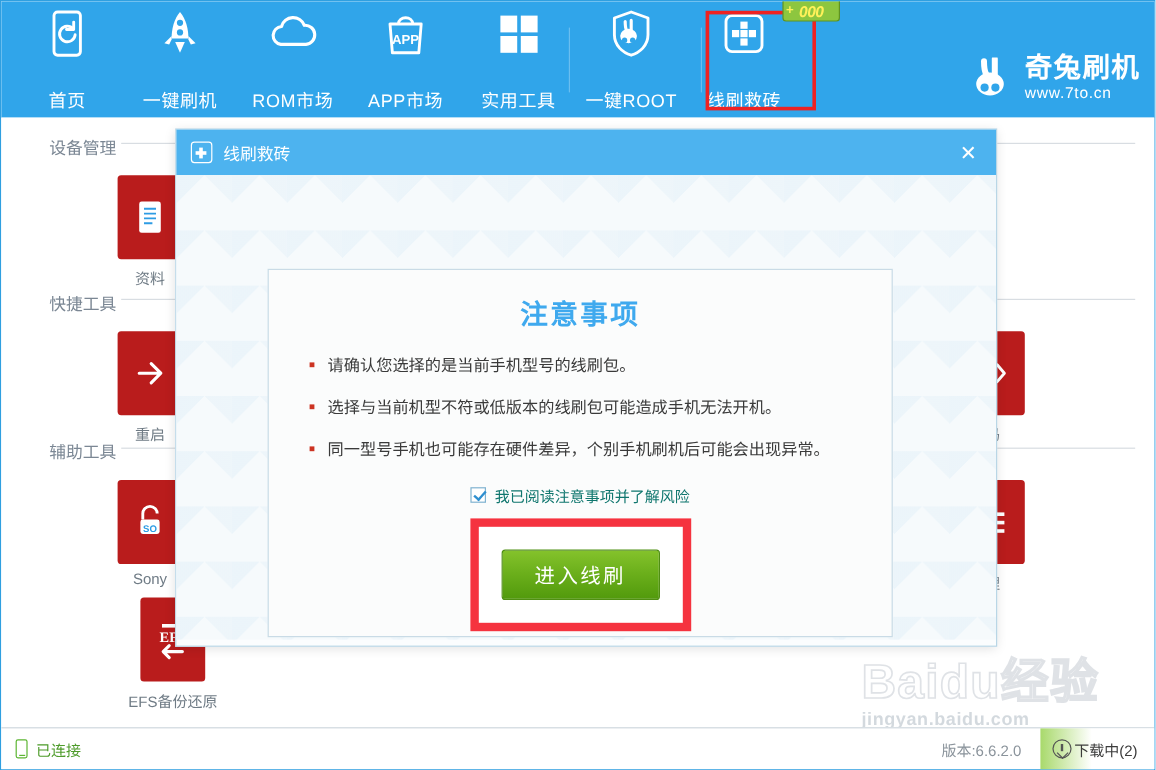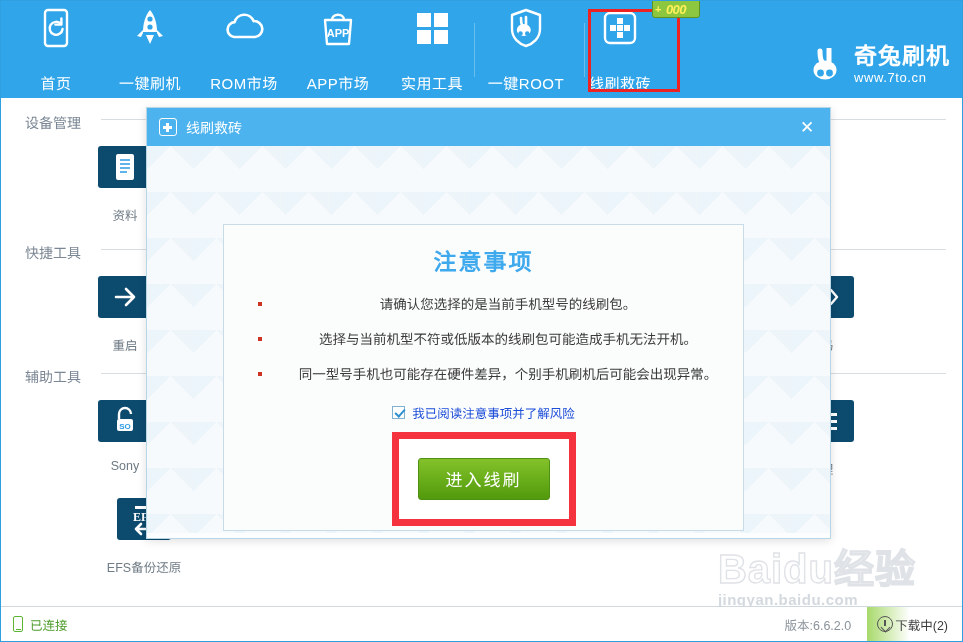--- a/index.html
+++ b/index.html
@@ -120,46 +120,46 @@
     letter-spacing: 0.6px;
   }
 
   
   .content {
     position: absolute; left: 0; top: 97px;
     width: 961px; height: 508px;
     background: #ffffff;
   }
   .side {
-    position: absolute; left: 0; top: 0;
+    position: absolute; left: 16px; top: 0;
     width: 120px; height: 508px;
   }
   .side-label {
     position: absolute;
     left: 24px;
     font-size: 14px;
     color: #7b8794;
     white-space: nowrap;
   }
   .side-rule {
     position: absolute;
     height: 1px; background: #d8dde2;
     left: 100px; right: 0;
   }
 
   .tilegrid { position: absolute; left: 100px; top: 0; right: 0; bottom: 0; }
   .tile {
     position: absolute;
     width: 72px;
-    display: flex; flex-direction: column; align-items: center; gap: 17px;
+    display: flex; flex-direction: column; align-items: center; gap: 6px;
     cursor: pointer;
   }
   .tile-icon {
-    width: 54px; height: 42px;
-    background: #0c4a6e;
+    width: 54px; height: 70px;
+    background: #b91c1c;
     border-radius: 3px;
     display: flex; align-items: center; justify-content: center;
     color: #ffffff;
   }
   .tile-label {
     font-size: 12.5px; color: #6f7b85; white-space: nowrap;
   }
 
   
   .modal {
@@ -220,21 +220,20 @@
     text-align: center;
     font-size: 23px;
     color: #3fa9ee;
     font-weight: bold;
     margin-top: 18px;
     letter-spacing: 2px;
   }
   .notice-list {
     list-style: none;
     margin: 20px 0 0 34px;
-    text-align: center;
   }
   .notice-list li {
     position: relative;
     font-size: 13.5px;
     color: #3a3a3a;
     padding-left: 15px;
     margin-bottom: 19px;
     line-height: 1.2;
   }
   .notice-list li::before {
@@ -258,21 +257,21 @@
   }
   .cb::after {
     content: "";
     position: absolute;
     left: 3.5px; top: 0.6px;
     width: 4px; height: 8px;
     border: solid #2e8fd0;
     border-width: 0 2px 2px 0;
     transform: rotate(42deg);
   }
-  .agree-text { font-size: 12.5px; color: #1d4ed8; }
+  .agree-text { font-size: 12.5px; color: #0f766e; }
   .btn-wrap {
     position: relative;
     display: flex; justify-content: center;
     margin-top: 10px;
   }
   .btn-hl {
     position: relative;
     border: 7px solid #f5333f;
     padding: 19px;
     background: #ffffff;

